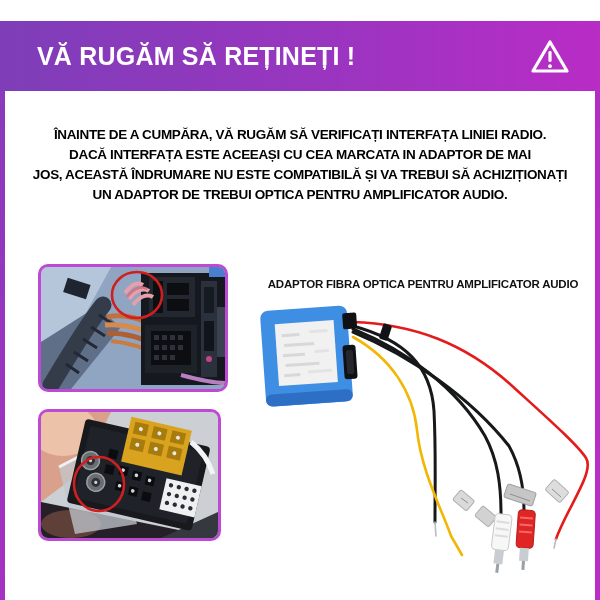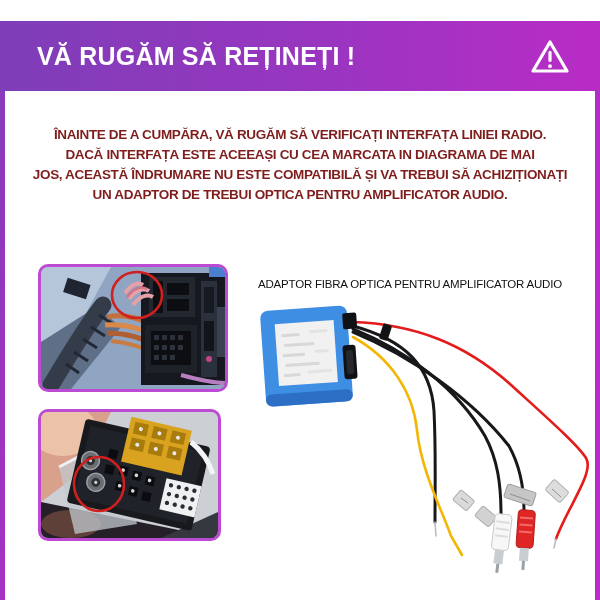--- a/index.html
+++ b/index.html
@@ -22,35 +22,35 @@
   
   .frame-left{position:absolute;left:0;top:70px;bottom:21px;width:5px;
     background:linear-gradient(180deg,#8A3ABB,#A631C2);}
   .frame-right{position:absolute;right:0;top:70px;bottom:21px;width:5px;
     background:linear-gradient(180deg,#B12EC5,#BB2CC8);}
   .frame-bottom{position:absolute;left:0;bottom:0;width:600px;height:21px;
     background:linear-gradient(90deg,#7E3EB8 0%,#9A35C0 55%,#B92CC6 100%);}
   
   .notice{
     position:absolute;left:0;top:104px;width:600px;text-align:center;
-    color:#7f1d1d;font-weight:bold;font-size:13.5px;line-height:20px;letter-spacing:-.35px;
+    color:#000000;font-weight:bold;font-size:13.5px;line-height:20px;letter-spacing:-.35px;
   }
   .notice div{white-space:nowrap;}
   
   .photo{
     position:absolute;border:3px solid #BC4AD2;border-radius:10px;overflow:hidden;
     box-shadow:0 0 0 1px #d98ae6 inset;background:#93a7c0;
   }
   .photo svg{display:block;}
   .photo1{left:38px;top:243px;width:184px;height:122px;}
   .photo2{left:38px;top:388px;width:177px;height:126px;background:#c9ccd1;}
   
   .diagram-label{
-    position:absolute;left:258px;top:257px;width:330px;
-    color:#111;font-weight:normal;font-size:11.5px;letter-spacing:-.2px;white-space:nowrap;
+    position:absolute;left:258px;top:257px;width:330px;text-align:center;
+    color:#111;font-weight:bold;font-size:11.5px;letter-spacing:-.2px;white-space:nowrap;
   }
   .diagram-art{position:absolute;left:255px;top:275px;width:345px;height:300px;}
 </style>
 </head>
 <body>
 
 <div class="page">
 
   <div class="header">
     <span class="header-title">VĂ RUGĂM SĂ REȚINEȚI !</span>
@@ -60,21 +60,21 @@
       <circle cx="20" cy="27.2" r="1.9" fill="#ffffff"></circle>
     </svg>
   </div>
 
   <div class="frame-left"></div>
   <div class="frame-right"></div>
   <div class="frame-bottom"></div>
 
   <div class="notice">
     <div>ÎNAINTE DE A CUMPĂRA, VĂ RUGĂM SĂ VERIFICAȚI INTERFAȚA LINIEI RADIO.</div>
-    <div>DACĂ INTERFAȚA ESTE ACEEAȘI CU CEA MARCATA IN DIAGRAMA DE MAI</div>
+    <div>DACĂ INTERFAȚA ESTE ACEEAȘI CU CEA MARCATA IN ADAPTOR DE MAI</div>
     <div>JOS,  ACEASTĂ ÎNDRUMARE NU ESTE COMPATIBILĂ ȘI VA TREBUI SĂ ACHIZIȚIONAȚI</div>
     <div>UN ADAPTOR DE TREBUI OPTICA PENTRU AMPLIFICATOR AUDIO.</div>
   </div>
 
   <div class="photo photo1">
     <svg viewBox="0 0 184 122" width="184" height="122">
       <rect x="0" y="0" width="184" height="122" fill="#8fa5c2"></rect>
       <polygon points="0,0 70,0 40,55 0,75" fill="#b6c6da"></polygon>
       <rect x="24" y="14" width="24" height="15" fill="#1e2430" transform="rotate(18 36 21)"></rect>
       <polygon points="0,75 55,40 80,60 30,122 0,122" fill="#5e6f87"></polygon>

